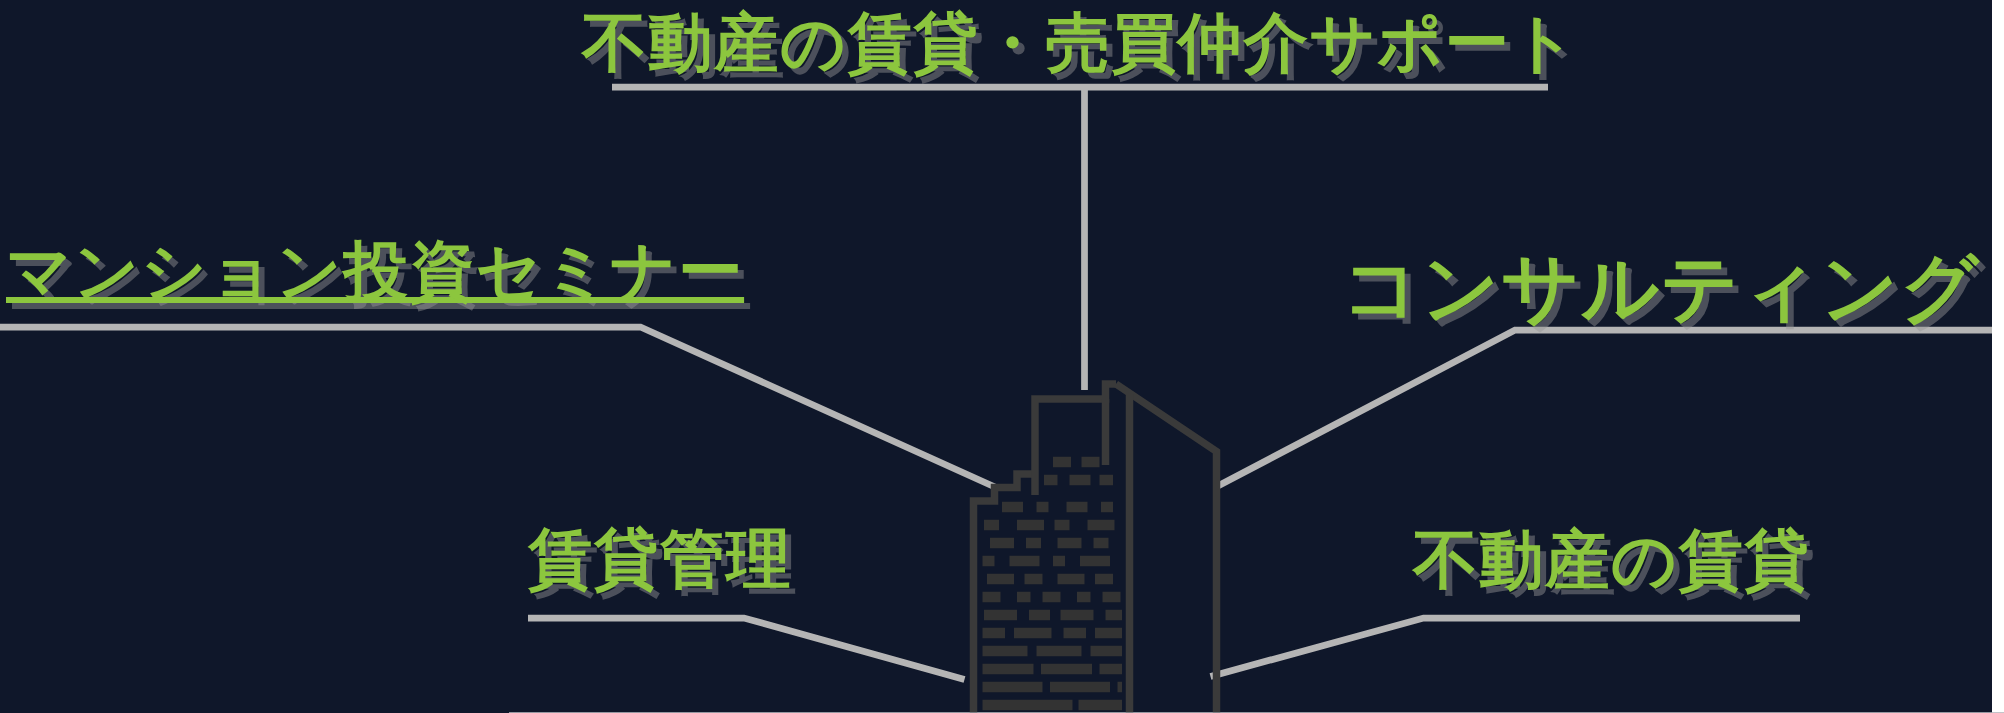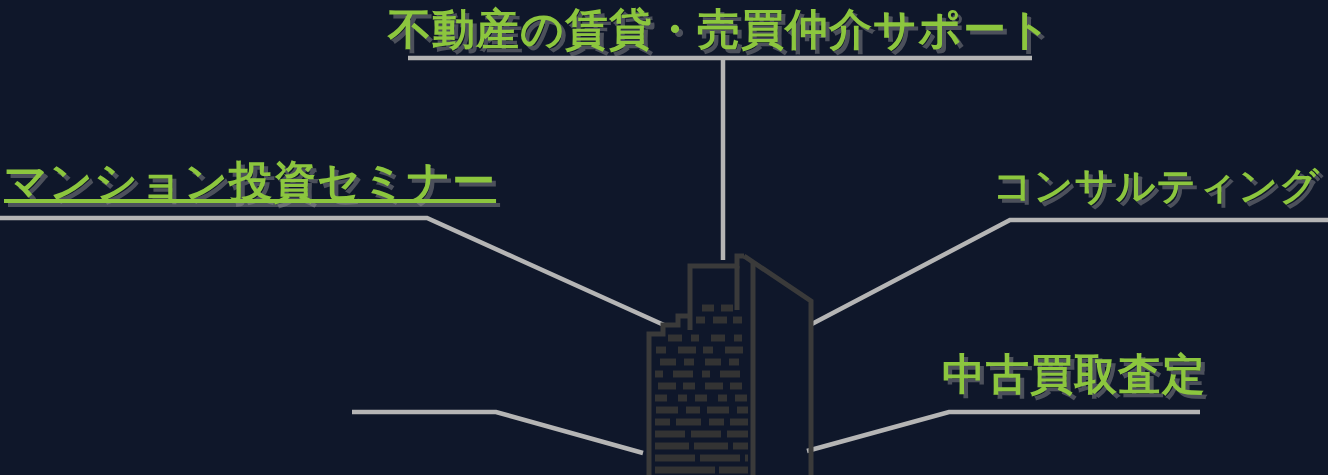--- a/index.html
+++ b/index.html
@@ -40,21 +40,21 @@
     transform: translateX(-50%);
   }
   .label-left {
     left: 4px;
     top: 160px;
     text-decoration: underline;
   }
   .label-right {
     right: 8px;
     top: 166px;
-    font-size: 39px;
+    font-size: 51px;
   }
   .label-bottom-left {
     left: 352px;
     top: 352px;
   }
   .label-bottom-right {
     left: 942px;
     top: 353px;
   }
 </style>
@@ -107,15 +107,16 @@
       </g>
     </g>
   </svg>
 
   <div class="label label-top">不動産の賃貸・売買仲介サポート</div>
 
   <div class="label label-left">マンション投資セミナー</div>
 
   <div class="label label-right">コンサルティング</div>
 
+  <div class="label label-bottom-left">賃貸管理</div>
 
-  <div class="label label-bottom-right">中古買取査定</div>
+  <div class="label label-bottom-right">不動産の賃貸</div>
 </div>
 
 </body></html>

